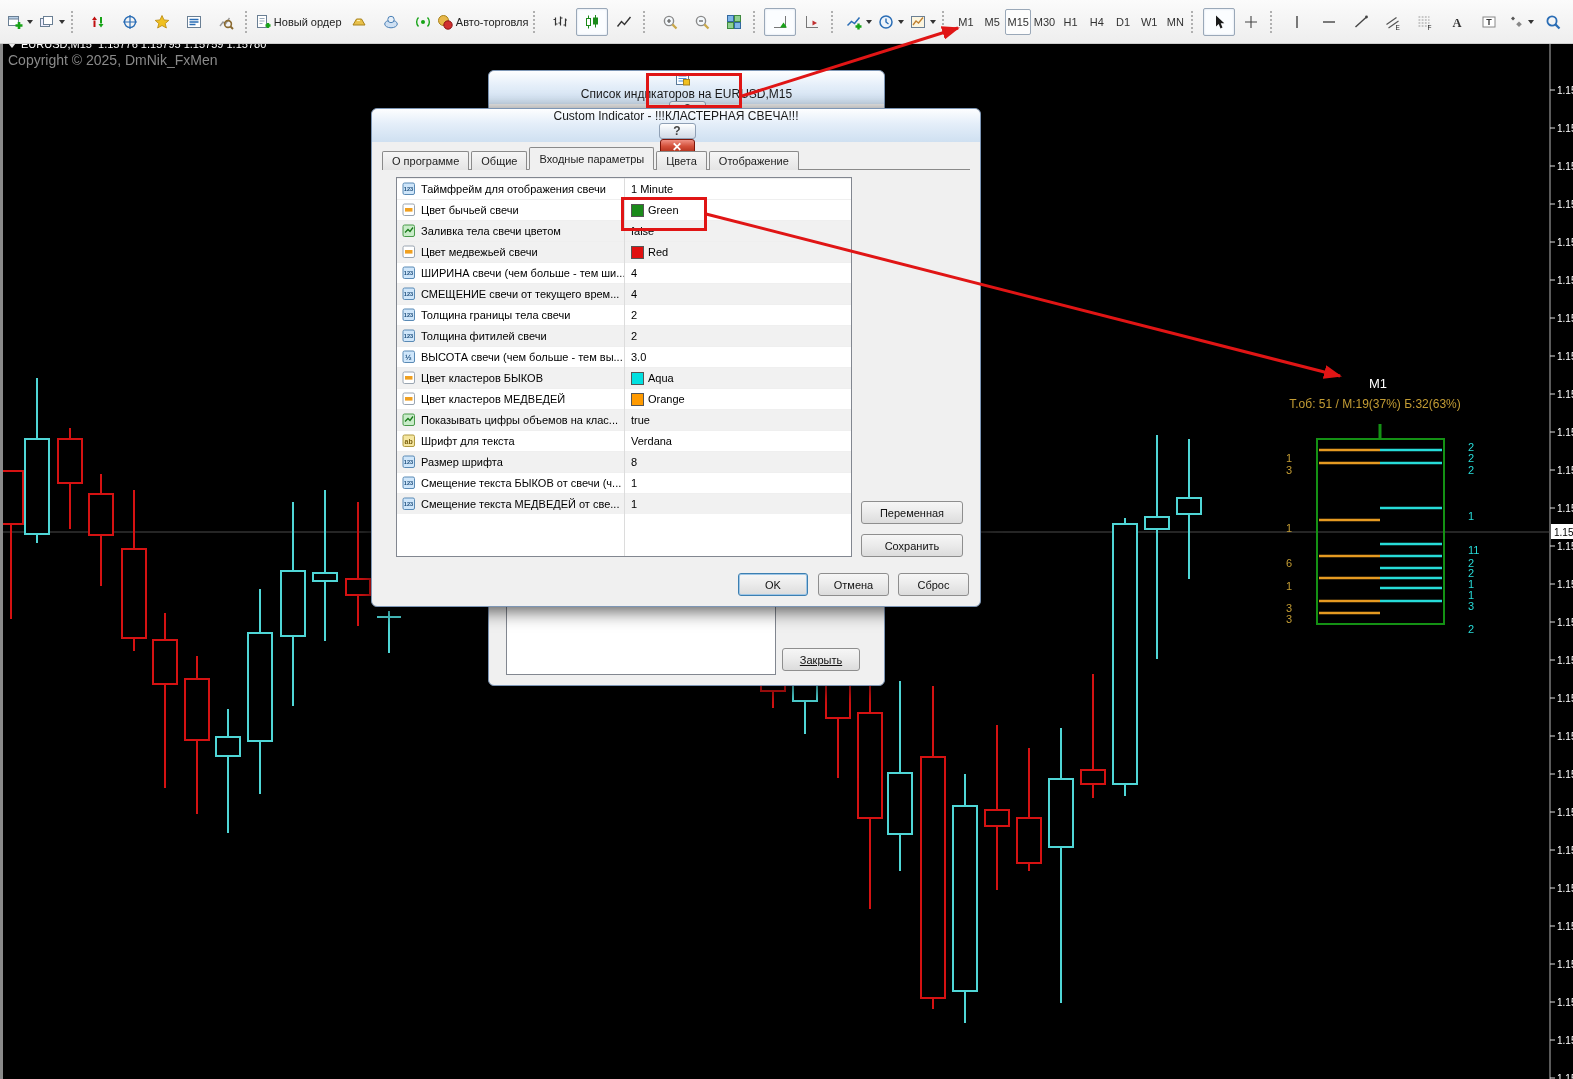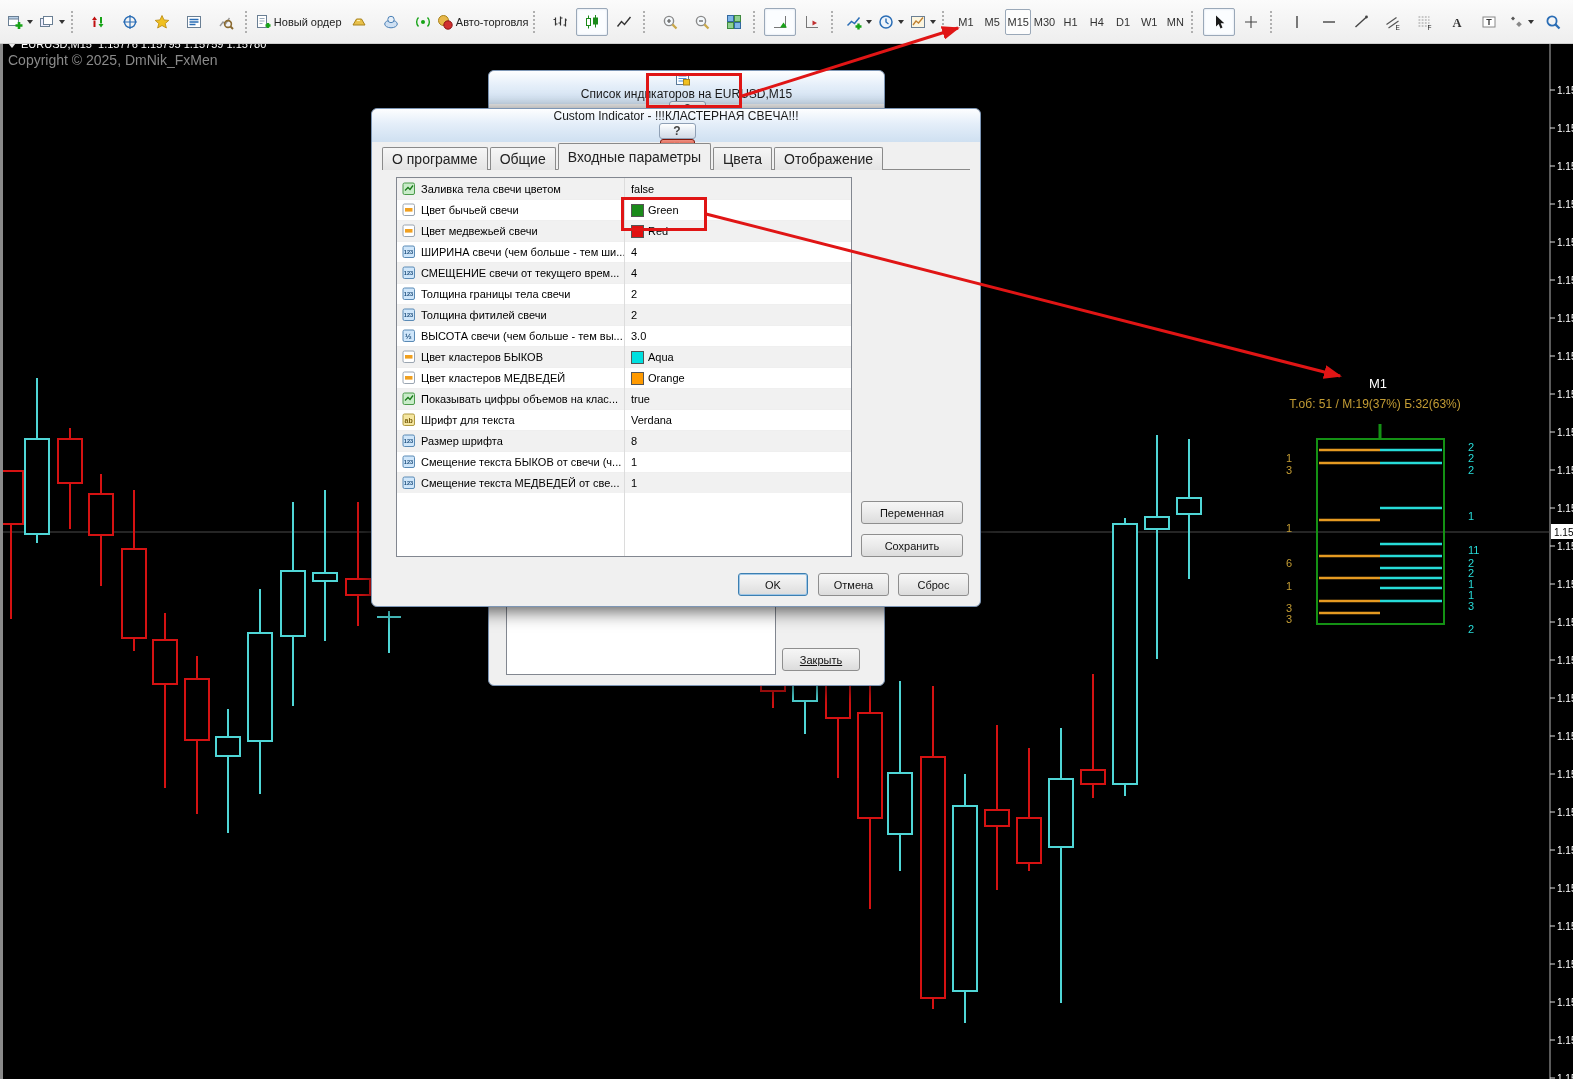--- a/index.html
+++ b/index.html
@@ -33,21 +33,21 @@
             padding:0 10px;box-sizing:border-box;font-size:12px;color:#1a1a1a;flex-direction:column;}
   .tb-btn{width:35px;height:20px;border:1px solid #8fa0b5;border-radius:3px;margin-left:2px;
           background:linear-gradient(#ffffff,#e6ecf3 50%,#d2dbe6);display:flex;align-items:center;justify-content:center;
           font-size:12px;font-weight:bold;color:#444;}
   .tb-btn.red{background:linear-gradient(#ef9082,#d4503a 45%,#a82813);border-color:#7c1508;color:#fff;width:33px;}
   .btn{position:absolute;font-size:11px;color:#111;text-align:center;line-height:21px;
        background:linear-gradient(#f6f6f6,#ececec 45%,#dcdcdc);border:1px solid #8e8e8e;border-radius:3px;}
   .btn.default{border-color:#3c7fb1;box-shadow:inset 0 0 0 1px #9ec6e6;}
   
   #tabs{position:absolute;left:10px;top:37px;right:10px;height:23px;border-bottom:1px solid #8a8a8a;display:flex;align-items:flex-end;}
-  .tab{padding:3px 9px 3px 9px;font-size:14px;color:#222;border:1px solid #8a8a8a;border-bottom:none;
+  .tab{padding:3px 9px 3px 9px;font-size:11px;color:#222;border:1px solid #8a8a8a;border-bottom:none;
        border-radius:2px 2px 0 0;background:linear-gradient(#f6f6f6,#e4e4e4);margin-right:2px;position:relative;top:1px;}
   .tab.active{background:#f0f0f0;padding-top:5px;padding-bottom:4px;top:1px;border-bottom:1px solid #f0f0f0;}
   
   #param-table{position:absolute;left:24px;top:68px;width:456px;height:380px;background:#fff;
                border:1px solid #828790;box-sizing:border-box;overflow:hidden;font-size:11px;}
   #param-div{position:absolute;left:227px;top:0;bottom:0;width:1px;background:#dcdcdc;}
   .prow{display:flex;height:20px;align-items:center;border-top:1px solid #efefef;}
   .prow.head{border-top:none;border-bottom:1px solid #c9c9c9;background:#fff;color:#222;}
   .prow.zebra{background:#f1f1f1;}
   .pc1{width:227px;display:flex;align-items:center;gap:5px;padding-left:5px;box-sizing:border-box;
@@ -567,43 +567,55 @@
     </div>
     <div id="tabs">
         <span class="tab">О программе</span>
         <span class="tab">Общие</span>
         <span class="tab active">Входные параметры</span>
         <span class="tab">Цвета</span>
         <span class="tab">Отображение</span>
       </div>
     <div id="param-table">
       <div id="param-rows">
+          <div class="prow">
+            <div class="pc1">
+              <span class="ricon"><svg viewBox="0 0 14 14" width="14" height="14">
+                  <rect x="1" y="1" width="11.5" height="11.5" rx="1.5" fill="#cfe6fa" stroke="#5a8ab5"></rect>
+                  <text x="1.8" y="9.3" font-size="5.6" font-weight="bold" fill="#1b4c7a">123</text>
+                </svg></span>
+              <span>Таймфрейм для отображения свечи</span>
+            </div>
+            <div class="pc2">
+              <span>1 Minute</span>
+            </div>
+          </div>
+          <div class="prow">
+            <div class="pc1">
+              <span class="ricon"><svg viewBox="0 0 14 14" width="14" height="14">
+                  <rect x="1" y="1" width="11.5" height="11.5" rx="1.5" fill="#fff" stroke="#9aa5b1"></rect>
+                  <rect x="3" y="5" width="7.5" height="3.6" fill="#f0a020"></rect>
+                </svg></span>
+              <span>Цвет бычьей свечи</span>
+            </div>
+            <div class="pc2">
+              <span class="swatch" style="background:#1a8a1a"></span>
+              <span>Green</span>
+            </div>
+          </div>
           <div class="prow zebra">
             <div class="pc1">
               <span class="ricon"><svg viewBox="0 0 14 14" width="14" height="14">
                   <rect x="1" y="1" width="11.5" height="11.5" rx="1.5" fill="#c9ecc9" stroke="#4a9a4a"></rect>
                   <path d="M3 8.5l3-3 2 2 3-4" stroke="#1a7a1a" fill="none" stroke-width="1.3"></path>
                 </svg></span>
               <span>Заливка тела свечи цветом</span>
             </div>
             <div class="pc2">
               <span>false</span>
-            </div>
-          </div>
-          <div class="prow">
-            <div class="pc1">
-              <span class="ricon"><svg viewBox="0 0 14 14" width="14" height="14">
-                  <rect x="1" y="1" width="11.5" height="11.5" rx="1.5" fill="#fff" stroke="#9aa5b1"></rect>
-                  <rect x="3" y="5" width="7.5" height="3.6" fill="#f0a020"></rect>
-                </svg></span>
-              <span>Цвет бычьей свечи</span>
-            </div>
-            <div class="pc2">
-              <span class="swatch" style="background:#1a8a1a"></span>
-              <span>Green</span>
             </div>
           </div>
           <div class="prow zebra">
             <div class="pc1">
               <span class="ricon"><svg viewBox="0 0 14 14" width="14" height="14">
                   <rect x="1" y="1" width="11.5" height="11.5" rx="1.5" fill="#fff" stroke="#9aa5b1"></rect>
                   <rect x="3" y="5" width="7.5" height="3.6" fill="#f0a020"></rect>
                 </svg></span>
               <span>Цвет медвежьей свечи</span>
             </div>

